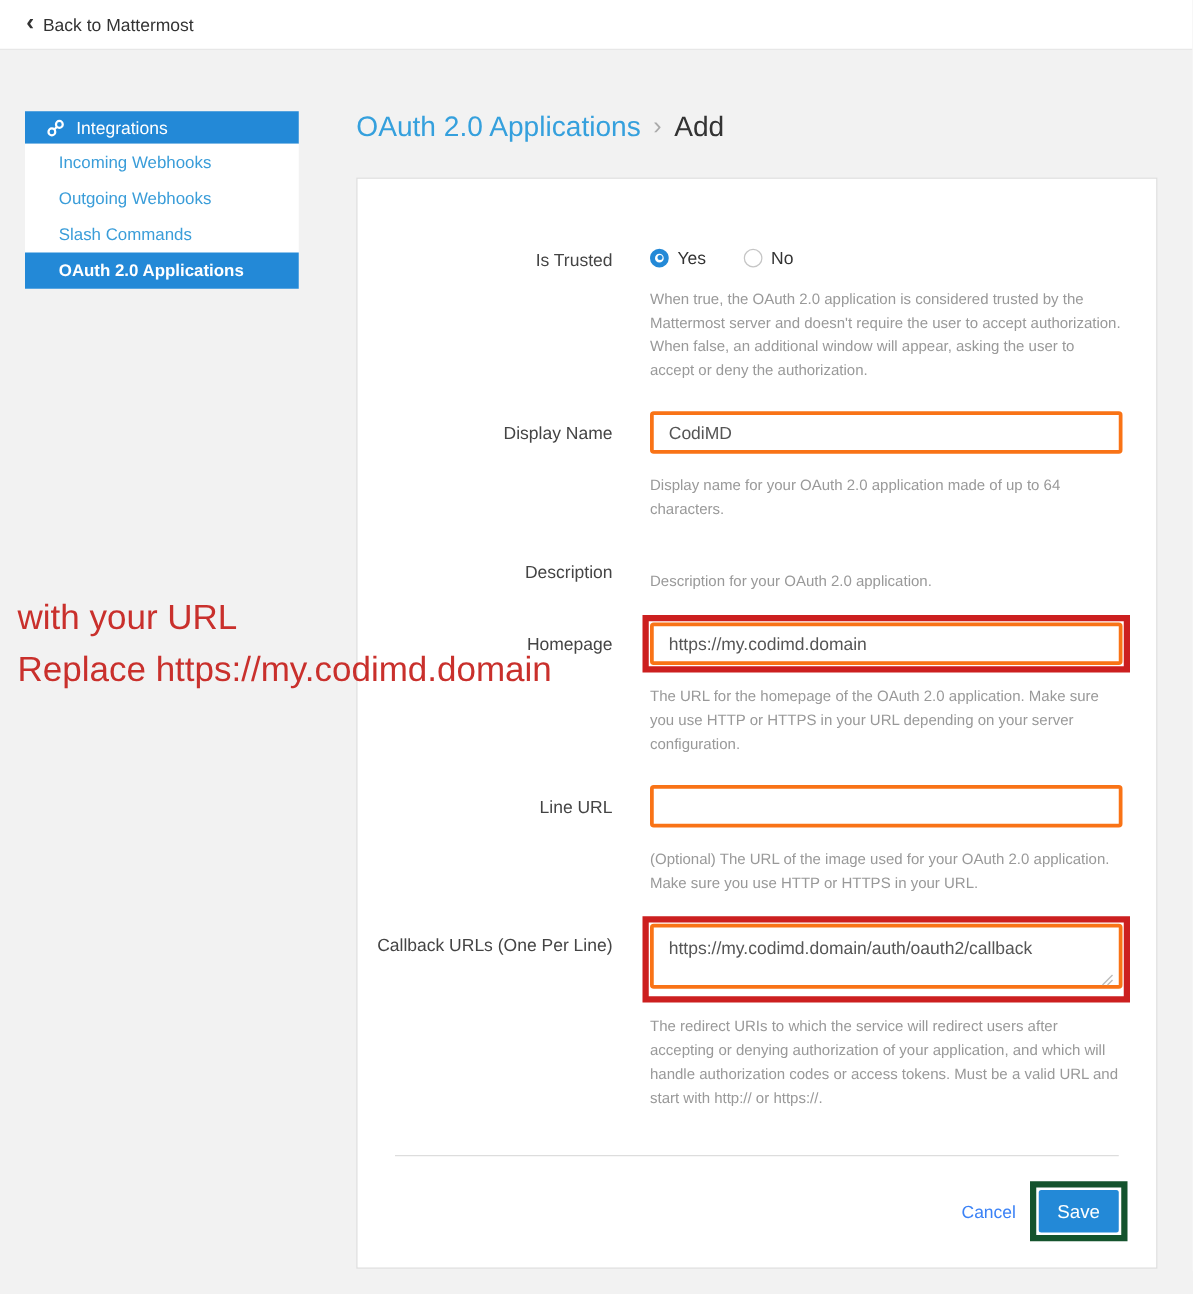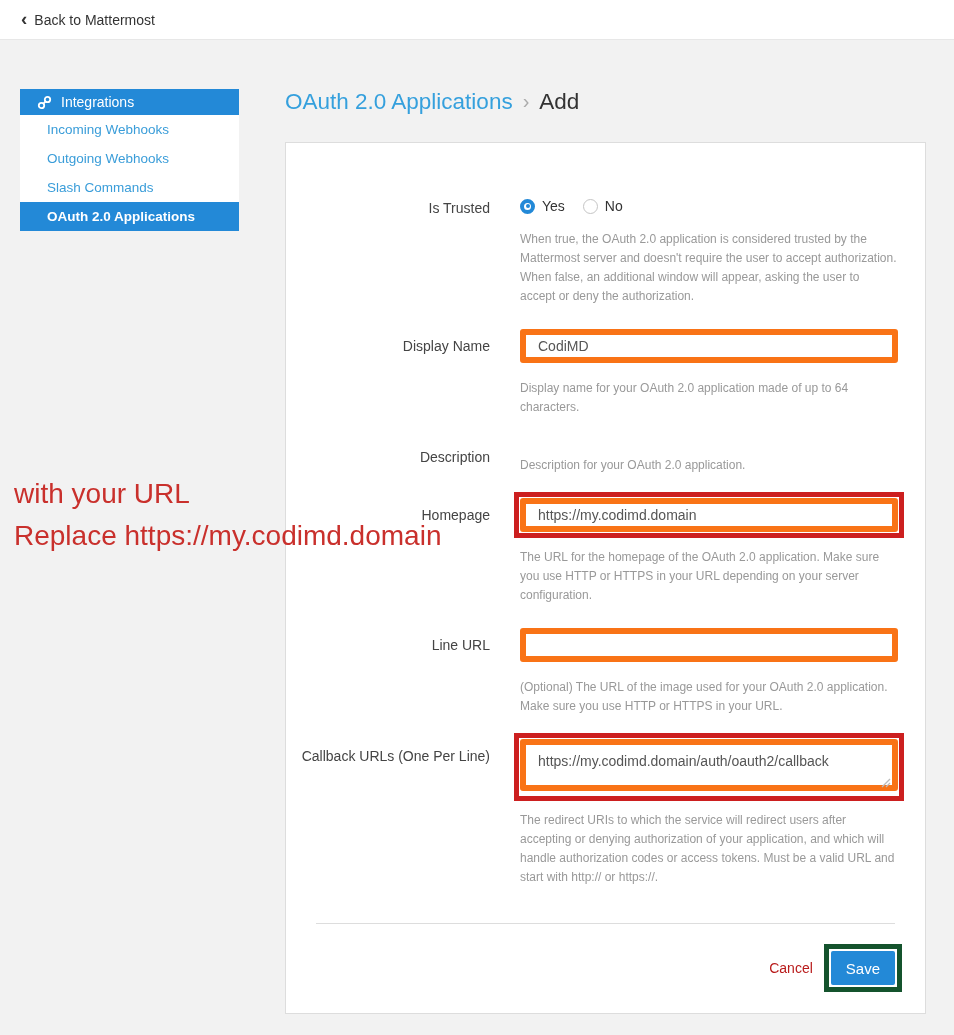--- a/index.html
+++ b/index.html
@@ -51,27 +51,27 @@
   }
   .form-group { display: flex; margin-bottom: 23px; }
   .control-label {
     flex: none; width: 234px; padding: 8px 30px 0 0;
     text-align: right; font-size: 14px; color: #444; line-height: 18px;
   }
   .control-col { flex: none; width: 378px; }
   .text-input {
     width: 100%; height: 34px; padding: 6px 12px;
     font-size: 14px; color: #555; font-family: "Liberation Sans", sans-serif;
-    border: 6px solid #f97316; border-radius: 3px; background: #fff; outline: none;
+    border: 3px solid #f97316; border-radius: 3px; background: #fff; outline: none;
   }
   textarea.text-input { height: 52px; resize: none; overflow: hidden; line-height: 20px; }
   .help-text { margin-top: 16px; font-size: 12px; color: #999; line-height: 19px; }
 
   
-  .radio-row { display: flex; align-items: center; gap: 18px; padding-top: 8px; }
+  .radio-row { display: flex; align-items: center; gap: 30px; padding-top: 8px; }
   .radio-option { display: flex; align-items: center; gap: 7px; cursor: pointer; }
   .radio { width: 15px; height: 15px; border-radius: 50%; background: #fff; border: 1px solid #c5c5c5; position: relative; }
   .radio.selected { border: 4.5px solid #2389d7; }
   .radio.selected::after {
     content: ""; position: absolute; left: 50%; top: 50%;
     width: 4px; height: 4px; margin: -2px 0 0 -2px;
     border-radius: 50%; background: #2389d7;
   }
   .radio-label { font-size: 14px; color: #333; }
 
@@ -80,21 +80,21 @@
   .red-box-btn { display: inline-block; border: 5px solid #14532d; padding: 2px; margin: -7px; }
 
   .resize-handle { position: absolute; right: 8px; bottom: 8px; pointer-events: none; }
 
   
   .panel-footer {
     margin: 36px 30px 0 30px; border-top: 1px solid #ddd;
     padding-top: 27px;
     display: flex; justify-content: flex-end; align-items: center; gap: 18px;
   }
-  .cancel-link { color: #b91c1c; font-size: 14px; cursor: pointer; text-decoration: none; }
+  .cancel-link { color: #3b82f6; font-size: 14px; cursor: pointer; text-decoration: none; }
   .save-button {
     background: #2389d7; color: #fff; border: none; border-radius: 2px;
     font-size: 15px; font-family: "Liberation Sans", sans-serif;
     padding: 8px 15px; height: 34px; cursor: pointer;
   }
 
   
   .annotation-text {
     position: absolute; left: 14px; top: 473px; z-index: 5;
     color: #c9302c; font-size: 28px; line-height: 42px; pointer-events: none;

